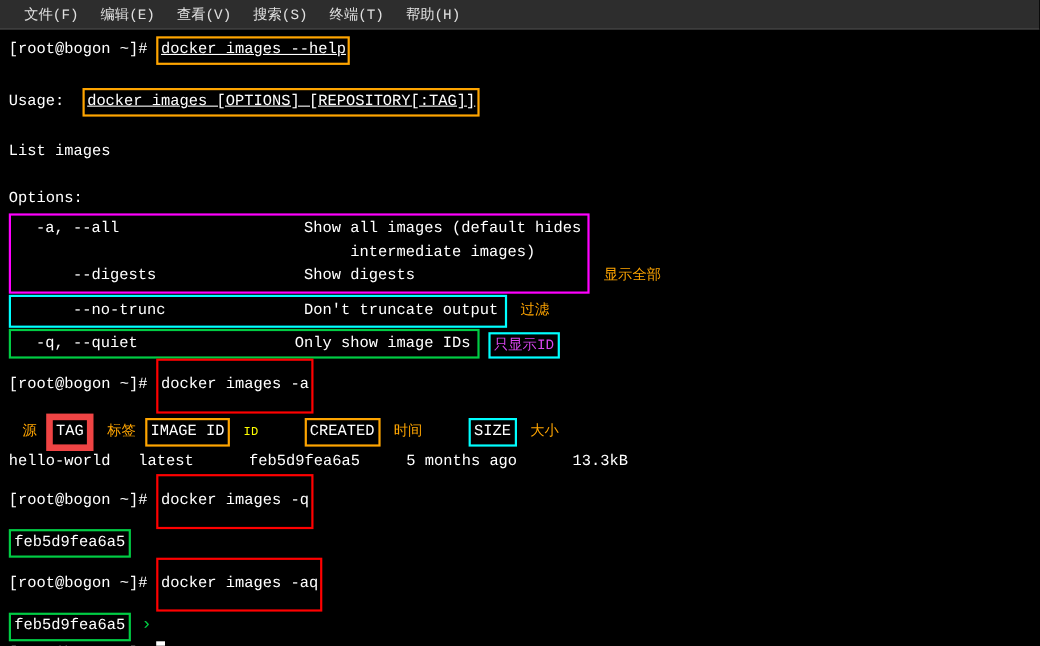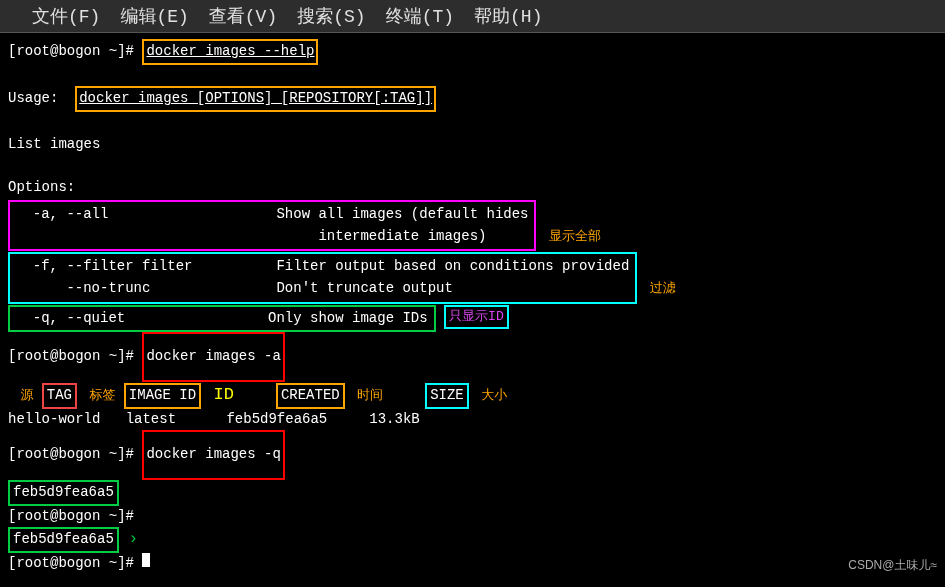--- a/index.html
+++ b/index.html
@@ -13,22 +13,22 @@
       overflow: hidden;
       position: relative;
     }
 
     
     #menubar {
       background: #2d2d2d;
       color: #e0e0e0;
       display: flex;
       gap: 0;
-      padding: 2px 22px;
-      font-size: 18px;
+      padding: 2px 12px;
+      font-size: 13px;
       border-bottom: 1px solid #555;
     }
     .menu-item {
       padding: 2px 10px;
       cursor: pointer;
       white-space: nowrap;
     }
 
     
     #terminal {
@@ -48,30 +48,30 @@
       text-decoration: underline;
     }
     .box-red {
       border: 2px solid red;
       padding: 12px 2px;
       display: inline;
     }
 
     
     .label-orange { color: orange; font-size: 13px; margin-left: 4px; }
-    .label-yellow { color: #ffff00; font-size: 17px; margin-left: 4px; }
+    .label-yellow { color: #ffff00; font-size: 11px; margin-left: 4px; }
 
     
     .col-header-magenta {
       border: 2px solid magenta;
       padding: 0 3px;
       color: #fff;
     }
     .col-header-red {
-      border: 2px solid #ef4444;
+      border: 6px solid #ef4444;
       padding: 0 3px;
       color: #fff;
       text-align: center;
     }
     .col-header-orange {
       border: 2px solid orange;
       padding: 0 3px;
       color: #fff;
     }
     .col-header-cyan {
@@ -147,36 +147,36 @@
   </div>
 
   
   <div style="border:2px solid magenta; display:inline-block; padding:2px 6px; margin:1px 0;">
     <div class="line">
       <span>  -a, --all&nbsp;&nbsp;&nbsp;&nbsp;&nbsp;&nbsp;&nbsp;&nbsp;&nbsp;&nbsp;&nbsp;&nbsp;&nbsp;&nbsp;&nbsp;&nbsp;&nbsp;&nbsp;&nbsp;&nbsp;Show all images (default hides</span>
     </div>
     <div class="line">
       <span>&nbsp;&nbsp;&nbsp;&nbsp;&nbsp;&nbsp;&nbsp;&nbsp;&nbsp;&nbsp;&nbsp;&nbsp;&nbsp;&nbsp;&nbsp;&nbsp;&nbsp;&nbsp;&nbsp;&nbsp;&nbsp;&nbsp;&nbsp;&nbsp;&nbsp;&nbsp;&nbsp;&nbsp;&nbsp;&nbsp;&nbsp;&nbsp;&nbsp;&nbsp;&nbsp;&nbsp;intermediate images)</span>
     </div>
+    <div class="line">
+      <span>&nbsp;&nbsp;&nbsp;&nbsp;&nbsp;&nbsp;--digests&nbsp;&nbsp;&nbsp;&nbsp;&nbsp;&nbsp;&nbsp;&nbsp;&nbsp;&nbsp;&nbsp;&nbsp;&nbsp;&nbsp;&nbsp;&nbsp;Show digests</span>
+    </div>
   </div>
   <span class="label-orange">显示全部</span>
 
   
   <div style="border:2px solid cyan; display:inline-block; padding:2px 6px; margin:1px 0; margin-top:0;">
     <div class="line">
-      <span>  -f, --filter filter&nbsp;&nbsp;&nbsp;&nbsp;&nbsp;&nbsp;&nbsp;&nbsp;&nbsp;&nbsp;Filter output based on conditions provided</span>
-    </div>
-    <div class="line">
       <span>&nbsp;&nbsp;&nbsp;&nbsp;&nbsp;&nbsp;--no-trunc&nbsp;&nbsp;&nbsp;&nbsp;&nbsp;&nbsp;&nbsp;&nbsp;&nbsp;&nbsp;&nbsp;&nbsp;&nbsp;&nbsp;&nbsp;Don't truncate output</span>
     </div>
   </div>
   <span class="label-orange">过滤</span>
 
   
-  <div style="display:flex; align-items:flex-start;">
+  <div style="display:flex; align-items:flex-end;">
     <div style="border:2px solid #00cc44; display:inline-block; padding:1px 6px;">
       <div class="line">
         <span>  -q, --quiet&nbsp;&nbsp;&nbsp;&nbsp;&nbsp;&nbsp;&nbsp;&nbsp;&nbsp;&nbsp;&nbsp;&nbsp;&nbsp;&nbsp;&nbsp;&nbsp;&nbsp;Only show image IDs</span>
       </div>
     </div>
     &nbsp;<span style="border:2px solid cyan; color:#d946ef; padding:0 3px; font-size:13px;">只显示ID</span>
   </div>
 
   
   <div class="line">
@@ -203,36 +203,37 @@
     <span class="col-header-cyan">SIZE</span>
     <span> </span>
     <span class="label-orange">大小</span>
   </div>
 
   
   <div class="line">
     <span>hello-world&nbsp;&nbsp;&nbsp;</span>
     <span>latest&nbsp;&nbsp;&nbsp;&nbsp;&nbsp;&nbsp;</span>
     <span>feb5d9fea6a5&nbsp;&nbsp;&nbsp;&nbsp;&nbsp;</span>
+    <span>5 months ago&nbsp;&nbsp;&nbsp;&nbsp;&nbsp;&nbsp;</span>
     <span>13.3kB</span>
   </div>
 
   
   <div class="line">
     <span class="prompt">[root@bogon ~]# </span><span class="box-red">docker images -q</span>
   </div>
 
   
   <div class="line">
     <span style="border:2px solid #00cc44; color:#fff; padding:0 3px;">feb5d9fea6a5</span>
   </div>
 
   
   <div class="line">
-    <span class="prompt">[root@bogon ~]# </span>
+    <span class="prompt">[root@bogon ~]# </span><span class="box-red">docker images -aq</span>
   </div>
 
   
   <div class="line">
     <span style="border:2px solid #00cc44; color:#fff; padding:0 3px;">feb5d9fea6a5</span>
     <span style="color:#00cc44; font-size:16px;"> ›</span>
   </div>
 
   
   <div class="line">

